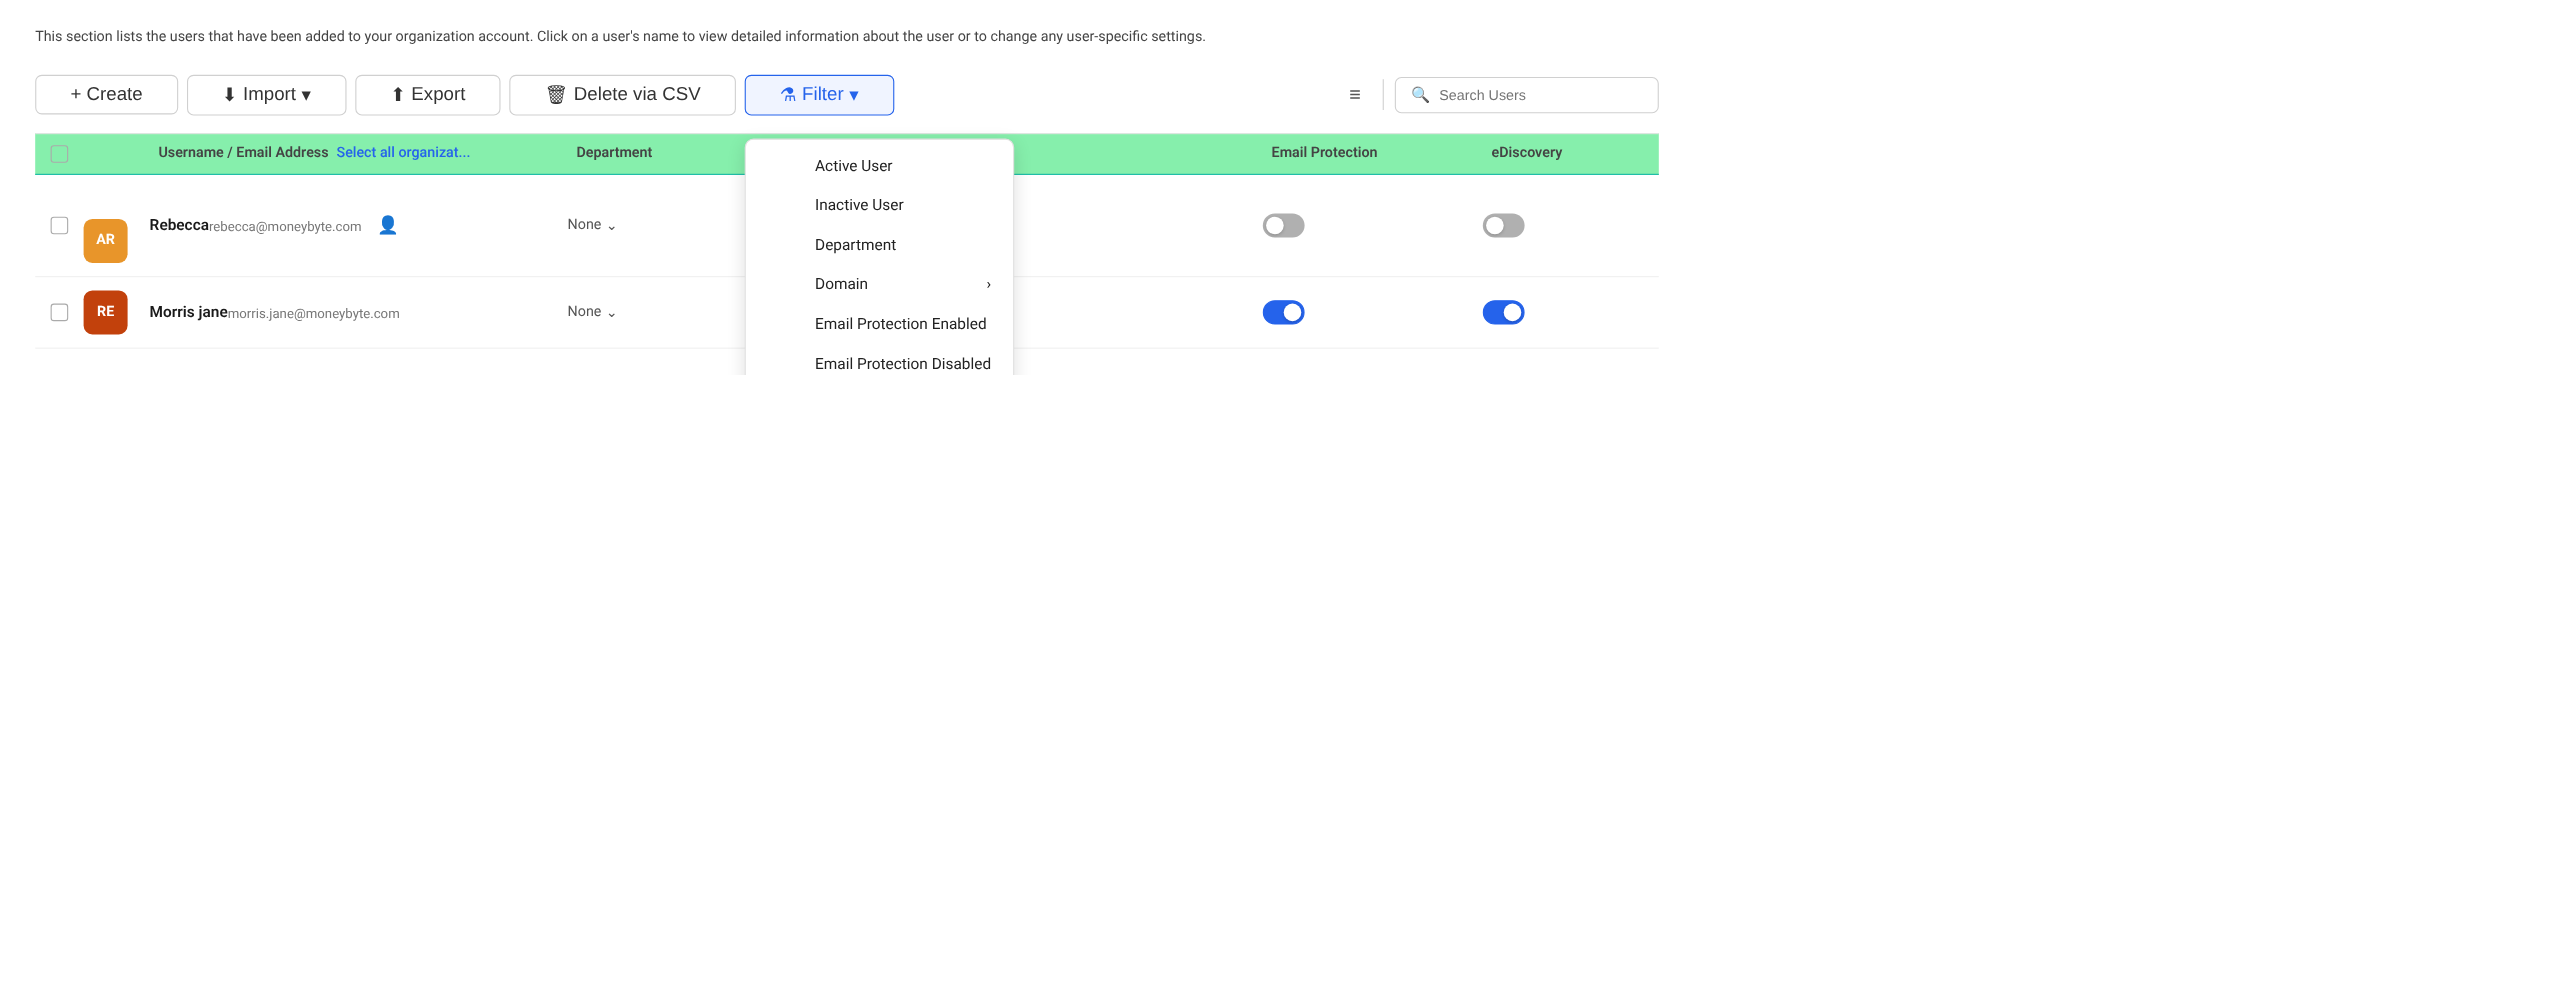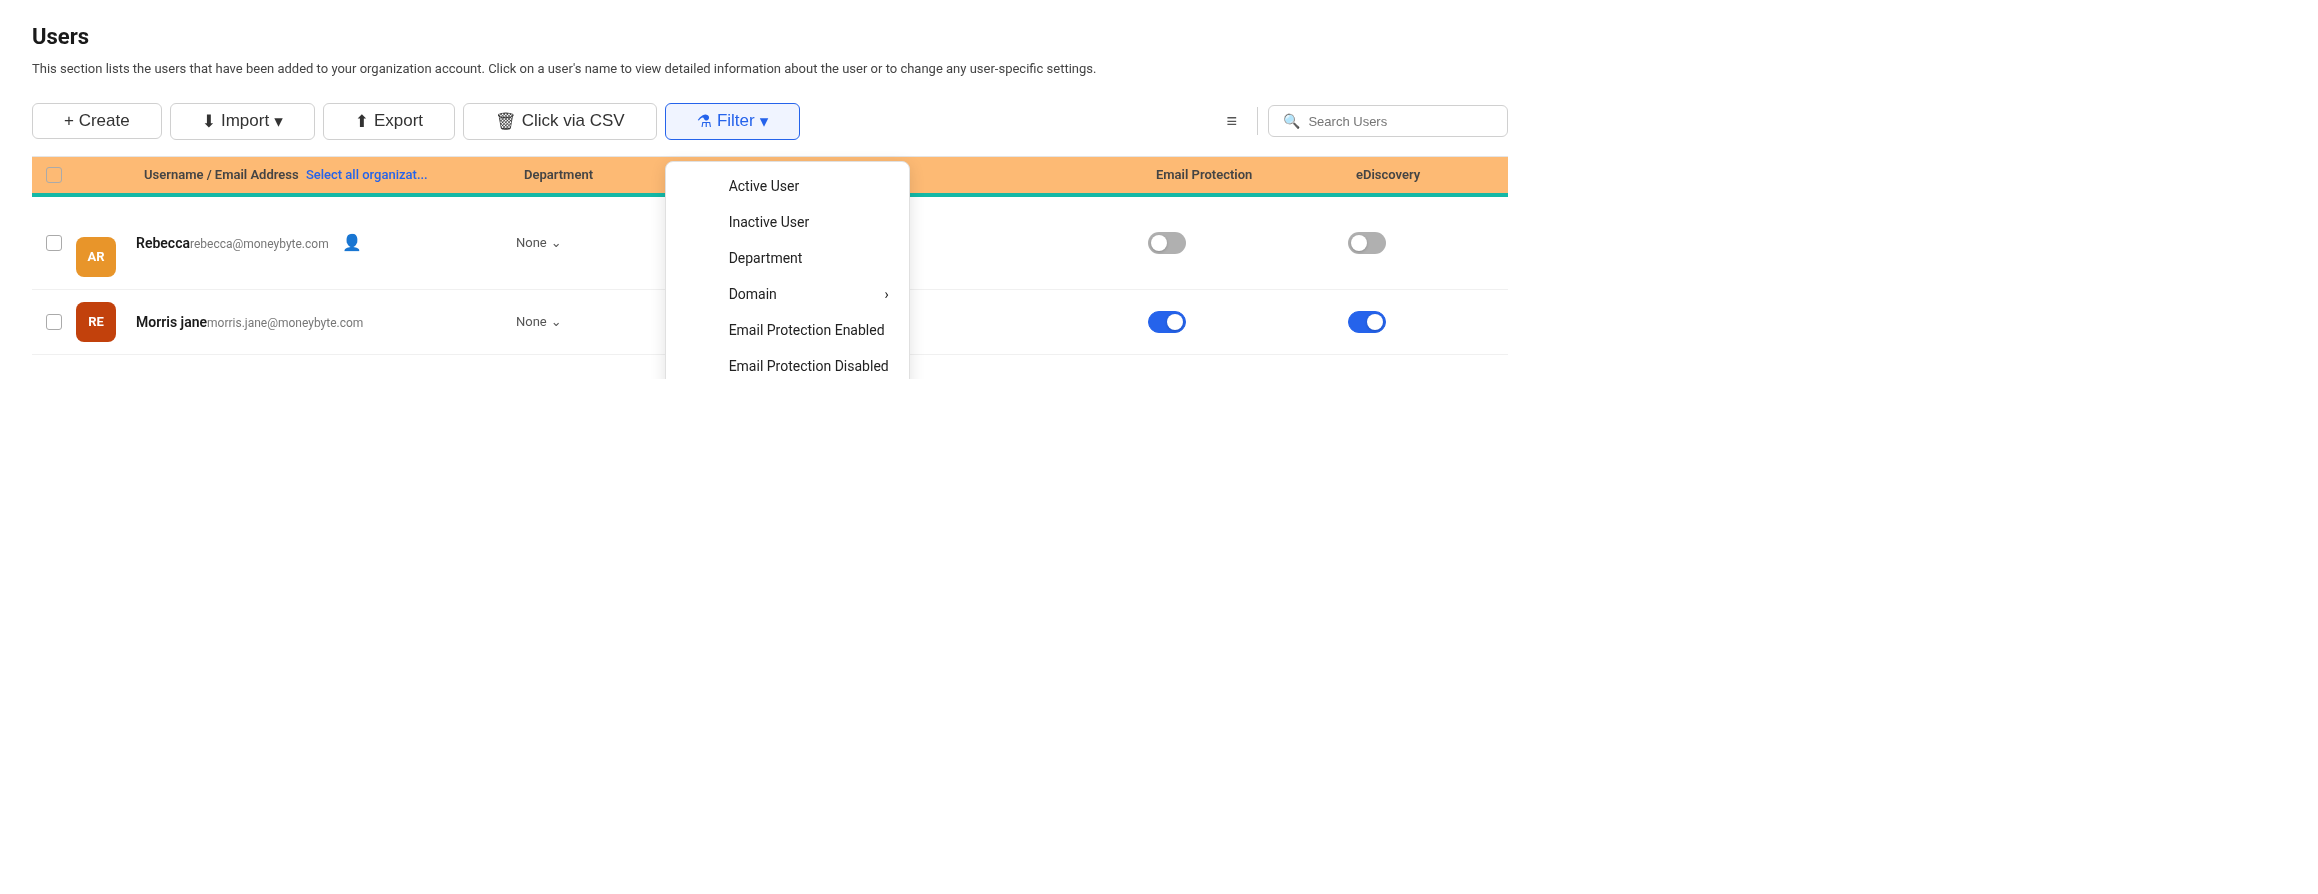--- a/index.html
+++ b/index.html
@@ -79,23 +79,23 @@
     .search-icon { color: #999; font-size: 14px; }
     .divider-v {
       width: 1px;
       height: 28px;
       background: #d0d0d0;
     }
     .table-header {
       display: grid;
       grid-template-columns: 44px 60px 380px 1fr 200px 160px;
       align-items: center;
-      background: #fdba74;
+      background: #86efac;
       border-top: 1px solid #e5e5e5;
-      border-bottom: 4px solid #14b8a6;
+      border-bottom: 1px solid #14b8a6;
       padding: 10px 0;
     }
     .th {
       font-size: 13px;
       font-weight: 600;
       color: #444;
       padding: 0 8px;
     }
     .table-row {
       display: grid;
@@ -207,39 +207,38 @@
       font-size: 13px;
       font-weight: 500;
       margin-left: 4px;
     }
   </style>
 </head>
 <body>
 
 <div class="page">
 
-  <div class="page-title">Users</div>
   <div class="page-description">This section lists the users that have been added to your organization account. Click on a user's name to view detailed information about the user or to change any user-specific settings.</div>
 
   <div class="toolbar">
     <button class="toolbar-btn">
       <span>+ Create</span>
     </button>
     <button class="toolbar-btn">
       <span>⬇</span>
       <span>Import</span>
       <span>▾</span>
     </button>
     <button class="toolbar-btn">
       <span>⬆</span>
       <span>Export</span>
     </button>
     <button class="toolbar-btn">
       <span>🗑</span>
-      <span>Click via CSV</span>
+      <span>Delete via CSV</span>
     </button>
 
     <div class="filter-wrapper">
       <button class="toolbar-btn" style="background:#f0f4ff; border-color:#2563eb; color:#2563eb;">
         <span>⚗</span>
         <span>Filter</span>
         <span>▾</span>
       </button>
 
       <div class="dropdown-menu" id="filter-dropdown">

